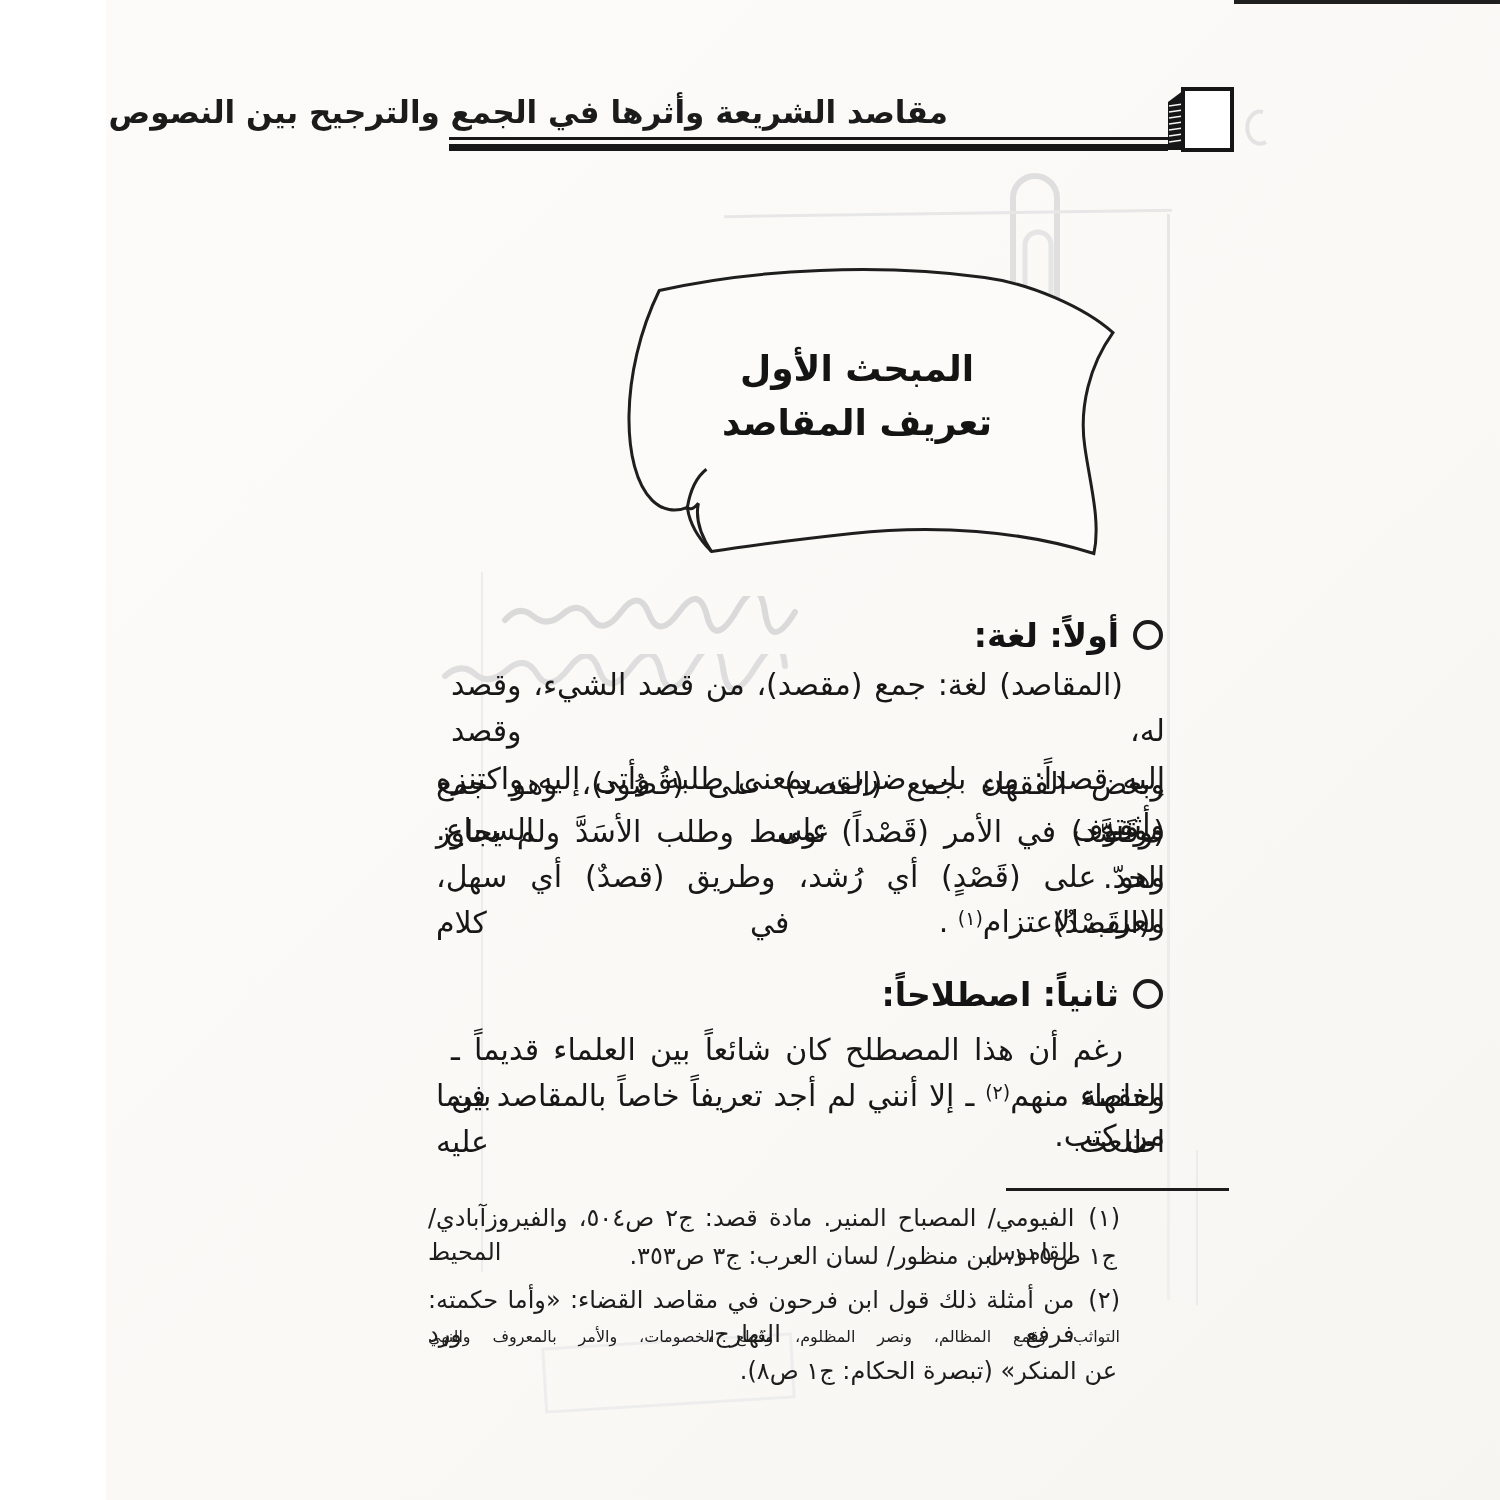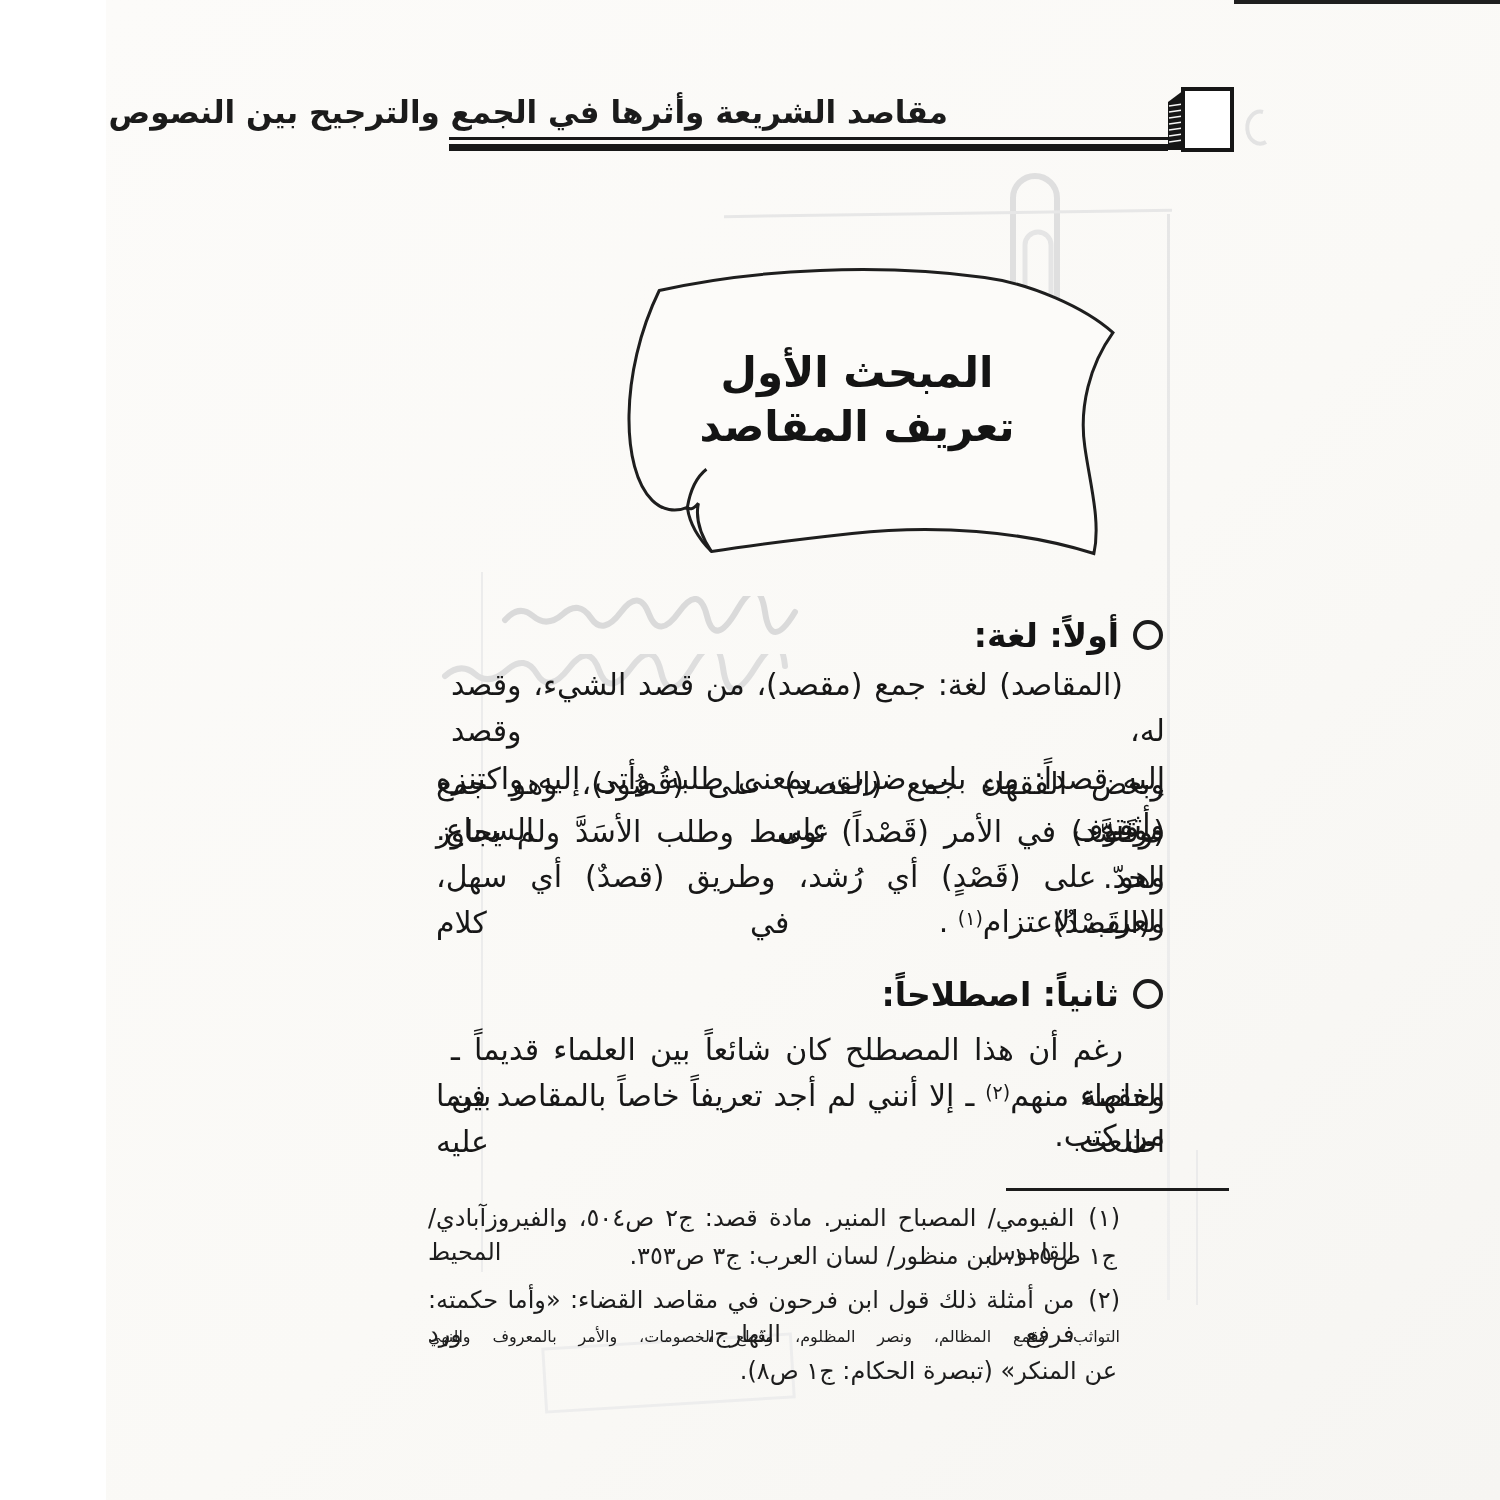--- a/index.html
+++ b/index.html
@@ -16,21 +16,21 @@
   
   .hdr-title{
     position:absolute;top:92px;right:552px;white-space:nowrap;
     font-size:31px;font-weight:bold;letter-spacing:0;line-height:40px;
   }
   .rule-thin{position:absolute;left:343px;top:137px;width:719px;height:3px;background:#181818;}
   .rule-thick{position:absolute;left:343px;top:144px;width:719px;height:7px;background:#181818;}
   .badge{position:absolute;left:1058px;top:84px;width:72px;height:70px;}
   
   .banner{position:absolute;left:485px;top:260px;width:532px;height:312px;}
-  .banner-text{position:absolute;left:0;width:100%;text-align:center;font-weight:bold;font-size:42px;color:#141414;}
+  .banner-text{position:absolute;left:0;width:100%;text-align:center;font-weight:bold;font-size:36px;color:#141414;}
   .banner-l1{top:88px;}
   .banner-l2{top:142px;}
   
   .line{position:absolute;direction:rtl;font-size:30px;line-height:46px;color:#171717;}
   .just{left:330px;right:335px;text-align:justify;text-align-last:justify;text-justify:inter-word;}
   .indent{text-indent:42px;margin-left:15px;}
   .start{right:335px;text-align:center;white-space:nowrap;}
   .sec-head{
     position:absolute;right:337px;height:46px;display:flex;align-items:center;gap:14px;
     direction:rtl;font-weight:bold;font-size:33px;color:#141414;

